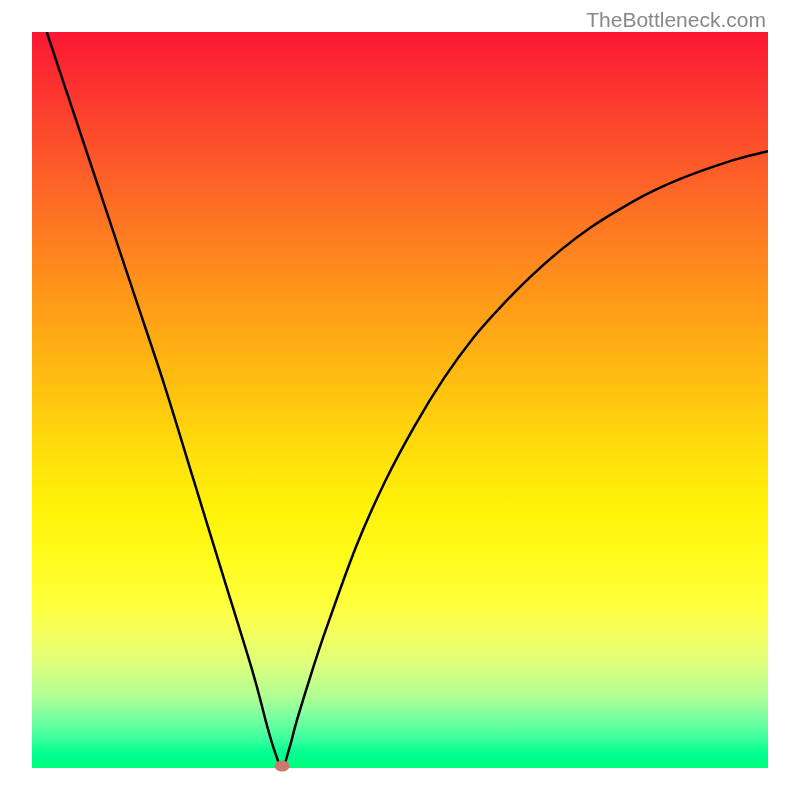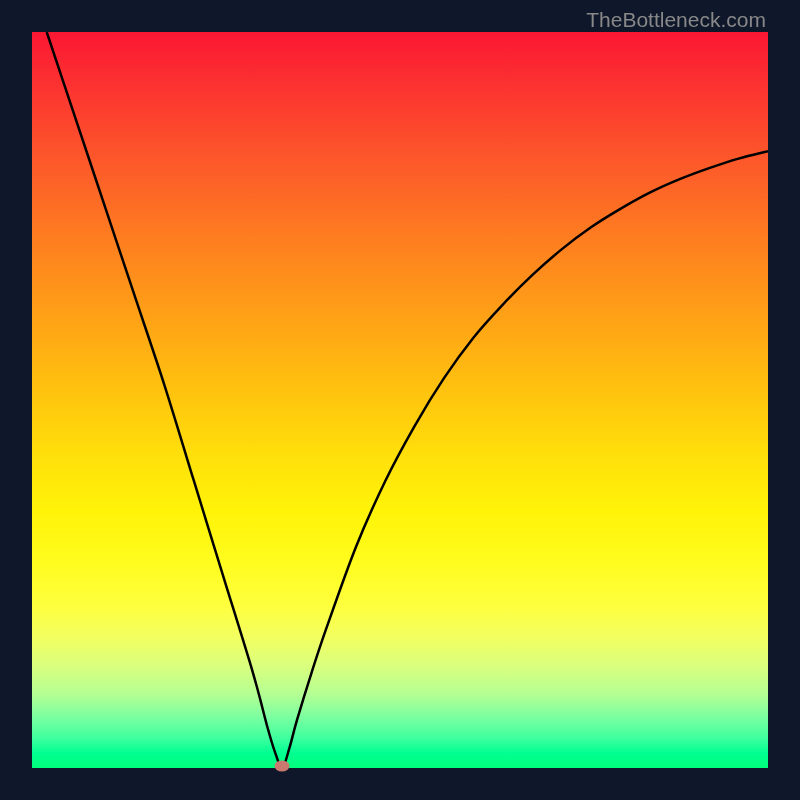--- a/index.html
+++ b/index.html
@@ -3,21 +3,21 @@
 <meta charset="utf-8">
 <style>
   * { margin: 0; padding: 0; box-sizing: border-box; }
   html, body { width: 800px; height: 800px; overflow: hidden; }
   body { background: #000; font-family: Arial, sans-serif; }
   
   .chart-container {
     width: 800px;
     height: 800px;
     position: relative;
-    background: #0f172a;
+    background: #ffffff;
   }
   
   .plot-area {
     position: absolute;
     left: 32px;
     top: 32px;
     width: 736px;
     height: 736px;
     background: linear-gradient(to bottom,
       #fb1732 0%,

